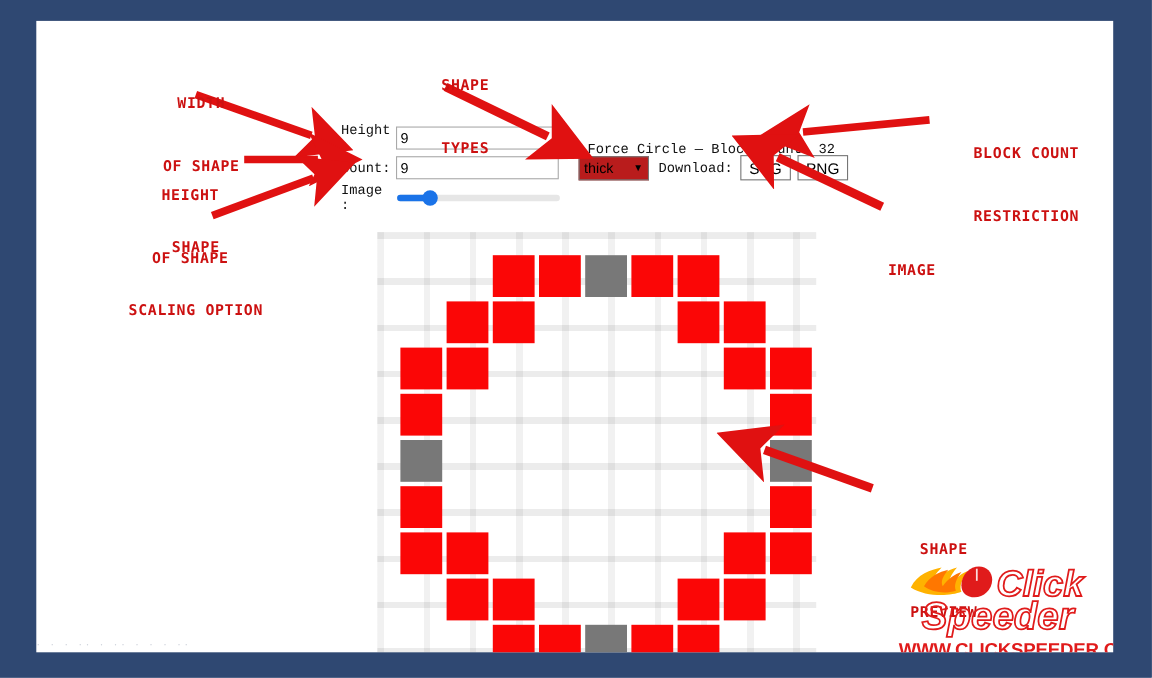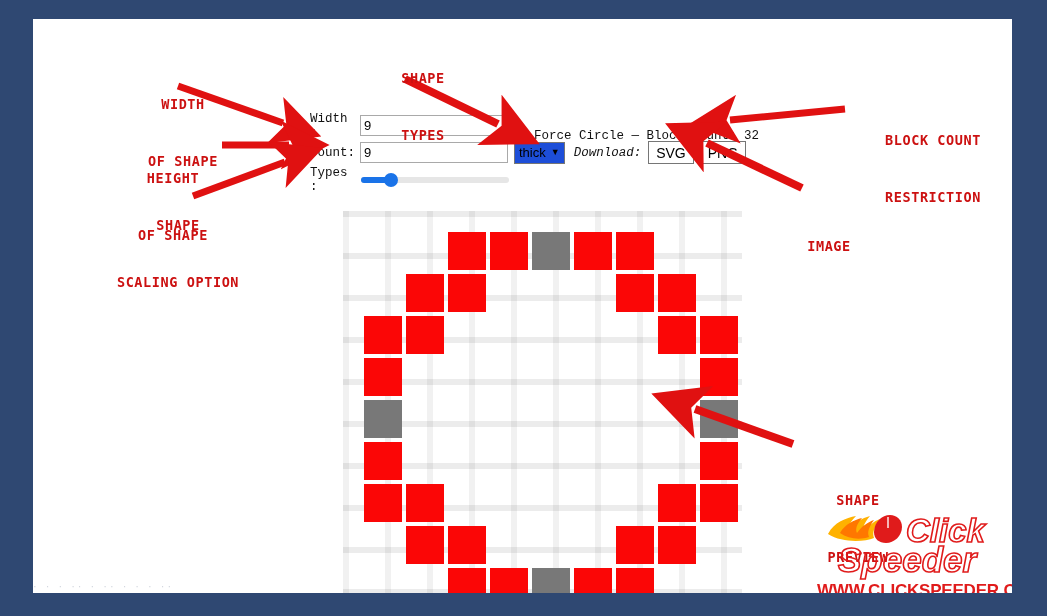--- a/index.html
+++ b/index.html
@@ -54,31 +54,31 @@
     border: 1px solid #a9a9a9;
     background: #fff;
     font-family: "Liberation Sans", sans-serif;
     font-size: 13px;
     color: #000;
     padding: 0 3px;
     line-height: 19px;
     display: block;
   }
   .select-box {
-    margin-left: 6px;
+    margin-left: 18px;
     height: 22px;
     border: 1px solid #767676;
-    background: #1d4ed8;
+    background: #b91c1c;
     font-family: "Liberation Sans", sans-serif;
     font-size: 13px;
     color: #000;
     padding: 0 4px;
     display: flex;
     align-items: center;
-    gap: 5px;
+    gap: 18px;
     white-space: nowrap;
   }
   .caret { font-size: 9px; line-height: 1; }
 
   .chk-wrap {
     display: flex;
     align-items: center;
     margin-left: 6px;
     gap: 7px;
     margin-top: 20px;
@@ -104,21 +104,20 @@
     font-size: 12.5px;
     color: #111;
     white-space: nowrap;
   }
   .dl-label {
     font-family: "Liberation Mono", "DejaVu Sans Mono", monospace;
     font-size: 12.5px;
     color: #111;
     margin-left: 9px;
     margin-right: 7px;
-    font-style: italic;
   }
   .btn {
     height: 23px;
     min-width: 40px;
     border: 1px solid #767676;
     background: #fff;
     font-family: "Liberation Sans", sans-serif;
     font-size: 14px;
     color: #000;
     display: flex;
@@ -250,42 +249,42 @@
 </style>
 </head>
 <body>
 
 <div id="frame">
   <div id="page">
 
     <div id="app">
 
       <div class="ctrl-row">
-        <div class="ctrl-label">Width :</div>
+        <div class="ctrl-label">Height :</div>
         <div class="text-input">9</div>
         <div class="chk-wrap">
           <div class="checkbox"></div>
           <div class="mono-text">Force Circle — Block Count: 32</div>
         </div>
       </div>
 
       <div class="ctrl-row">
         <div class="ctrl-label">Count:</div>
         <div class="text-input">9</div>
         <div class="select-box">
           <span>thick</span>
           <span class="caret">▼</span>
         </div>
         <div class="dl-label">Download:</div>
         <div class="btn">SVG</div>
         <div class="btn">PNG</div>
       </div>
 
       <div class="ctrl-row">
-        <div class="ctrl-label">Types :</div>
+        <div class="ctrl-label">Image :</div>
         <div class="slider">
           <div class="slider-track"></div>
           <div class="slider-fill" style="width: 30px;"></div>
           <div class="slider-thumb" style="left: 23px;"></div>
         </div>
       </div>
 
     </div>
 
     <div id="grid">
@@ -341,21 +340,21 @@
 
       <line x1="372" y1="60" x2="465" y2="105" stroke="#e01111" stroke-width="8" marker-end="url(#ah)"></line>
 
       <line x1="812" y1="90" x2="697" y2="101" stroke="#e01111" stroke-width="7" marker-end="url(#ah)"></line>
 
       <line x1="769" y1="169" x2="674" y2="124" stroke="#e01111" stroke-width="8" marker-end="url(#ah)"></line>
 
       <line x1="760" y1="425" x2="662" y2="390" stroke="#e01111" stroke-width="8" marker-end="url(#ah)"></line>
     </svg>
 
-    <div class="anno" style="left:75px; top:38px; width:150px;">
+    <div class="anno" style="left:75px; top:28px; width:150px;">
       <div>Width</div>
       <div>of Shape</div>
     </div>
 
     <div class="anno" style="left:60px; top:112px; width:160px;">
       <div>Height</div>
       <div>of Shape</div>
     </div>
 
     <div class="anno" style="left:45px; top:159px; width:200px;">

